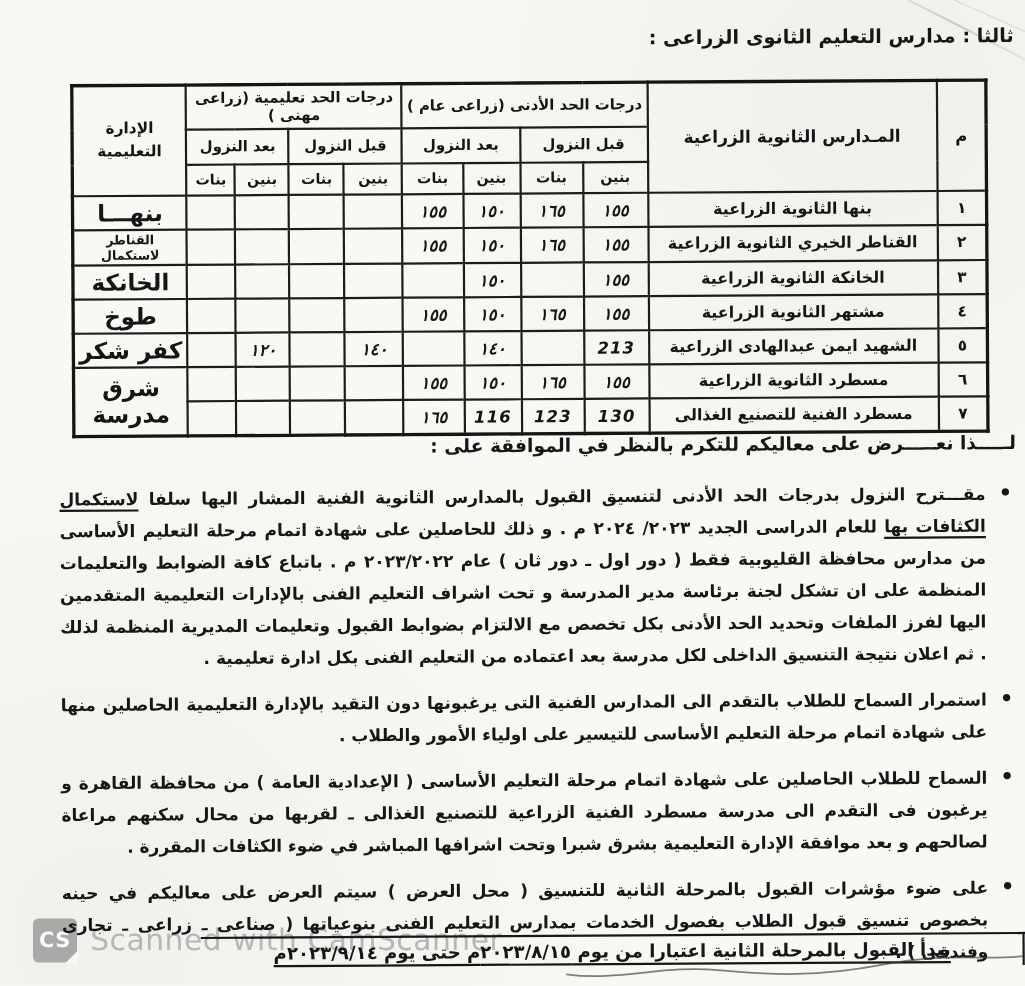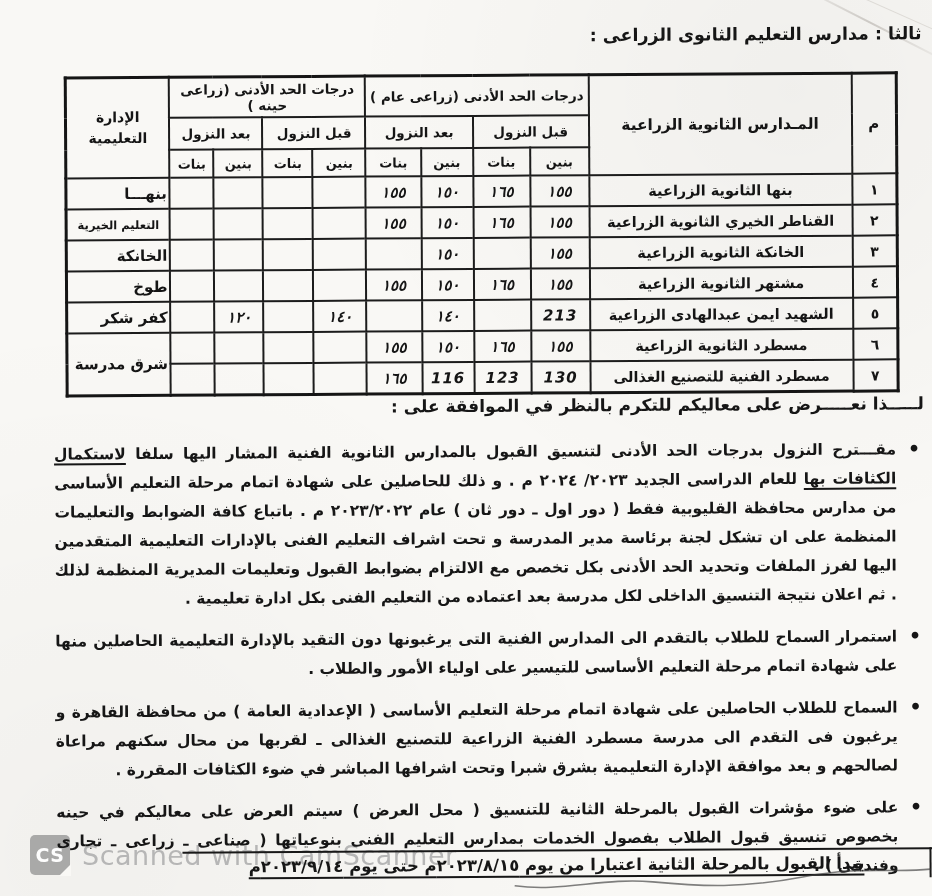--- a/index.html
+++ b/index.html
@@ -51,21 +51,21 @@
   th.h-mid{height:28px;font-size:13.5px;}
   th.h-low{height:24px;font-size:13px;}
   th.h-schools{font-size:15.5px;}
   th.h-m{font-size:15px;}
   th.h-admin{font-size:14px;line-height:1.5;}
   td.c-no{font-size:14px;height:27px;}
   td.c-school{text-align:right;padding-right:8px;font-size:14.5px;}
   td.c-score{font-size:15px;letter-spacing:1px;font-style:italic;}
   td.c-admin{font-size:14px;}
   td.c-admin.small{font-size:11.5px;}
-  td.c-admin.big{font-size:15px;text-align:right;}
+  td.c-admin.big{font-size:21px;}
 
   .lead{
     position:absolute;top:396px;right:8px;left:20px;
     font-size:17px;font-weight:700;text-align:right;
   }
 
   .bullets{
     position:absolute;top:438px;right:12px;left:28px;
   }
   .bullet{
@@ -144,21 +144,21 @@
           <col style="width:50px">
           <col style="width:49px">
           <col style="width:44px">
         <col style="width:104px">
       </colgroup>
       <tbody>
       <tr>
         <th class="h-top h-m" rowspan="3">م</th>
         <th class="h-top h-schools" rowspan="3">المـدارس الثانوية الزراعية</th>
         <th class="h-top" colspan="4">درجات الحد الأدنى  (زراعى عام )</th>
-        <th class="h-top" colspan="4">درجات الحد الأدنى (زراعى حينه )</th>
+        <th class="h-top" colspan="4">درجات الحد تعليمية (زراعى مهنى )</th>
         <th class="h-top h-admin" rowspan="3">الإدارة التعليمية</th>
       </tr>
       <tr>
         <th class="h-mid" colspan="2">قبل النزول</th>
         <th class="h-mid" colspan="2">بعد النزول</th>
         <th class="h-mid" colspan="2">قبل النزول</th>
         <th class="h-mid" colspan="2">بعد النزول</th>
       </tr>
       <tr>
         <th class="h-low">بنين</th>
@@ -188,21 +188,21 @@
         <td class="c-no">٢</td>
         <td class="c-school">القناطر الخيري الثانوية الزراعية</td>
         <td class="c-score">١٥٥</td>
         <td class="c-score">١٦٥</td>
         <td class="c-score">١٥٠</td>
         <td class="c-score">١٥٥</td>
         <td class="c-score"></td>
         <td class="c-score"></td>
         <td class="c-score"></td>
         <td class="c-score"></td>
-        <td class="c-admin small">التعليم الخيرية</td>
+        <td class="c-admin small">القناطر لاستكمال</td>
       </tr>
       <tr>
         <td class="c-no">٣</td>
         <td class="c-school">الخانكة الثانوية الزراعية</td>
         <td class="c-score">١٥٥</td>
         <td class="c-score"></td>
         <td class="c-score">١٥٠</td>
         <td class="c-score"></td>
         <td class="c-score"></td>
         <td class="c-score"></td>

